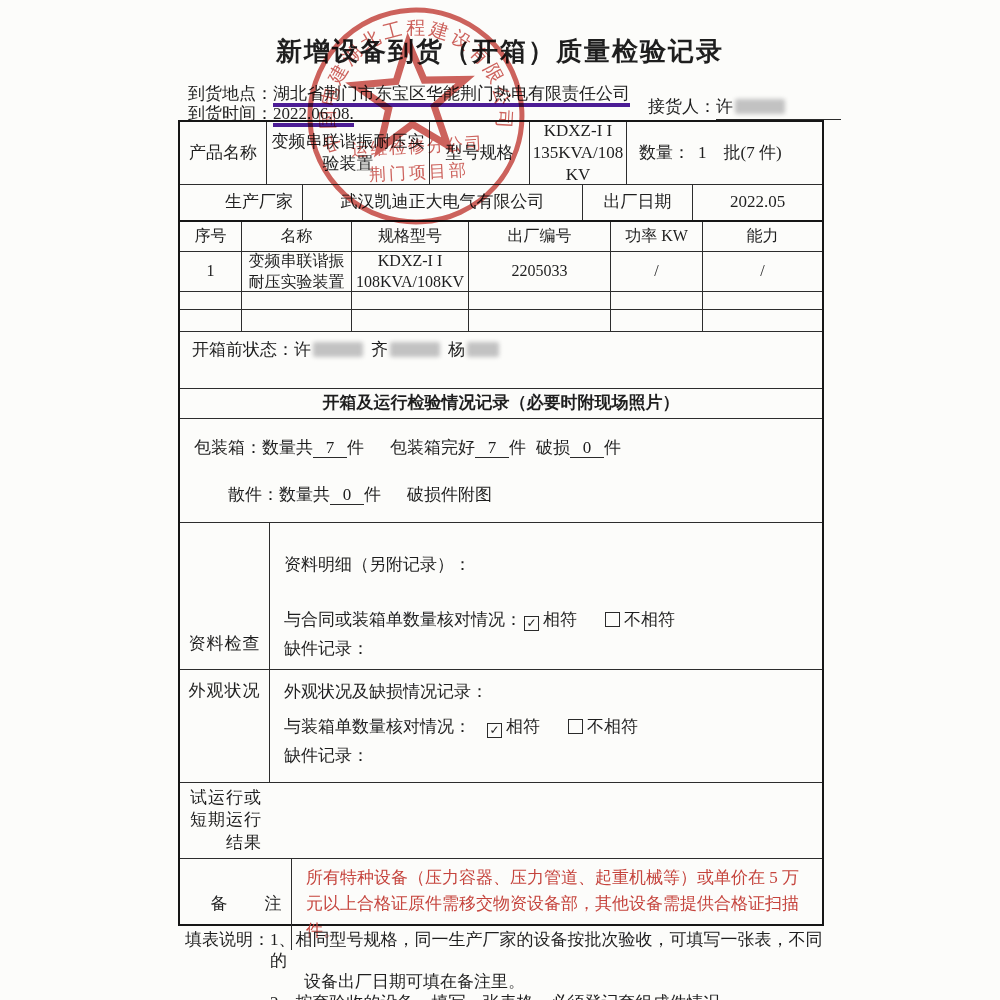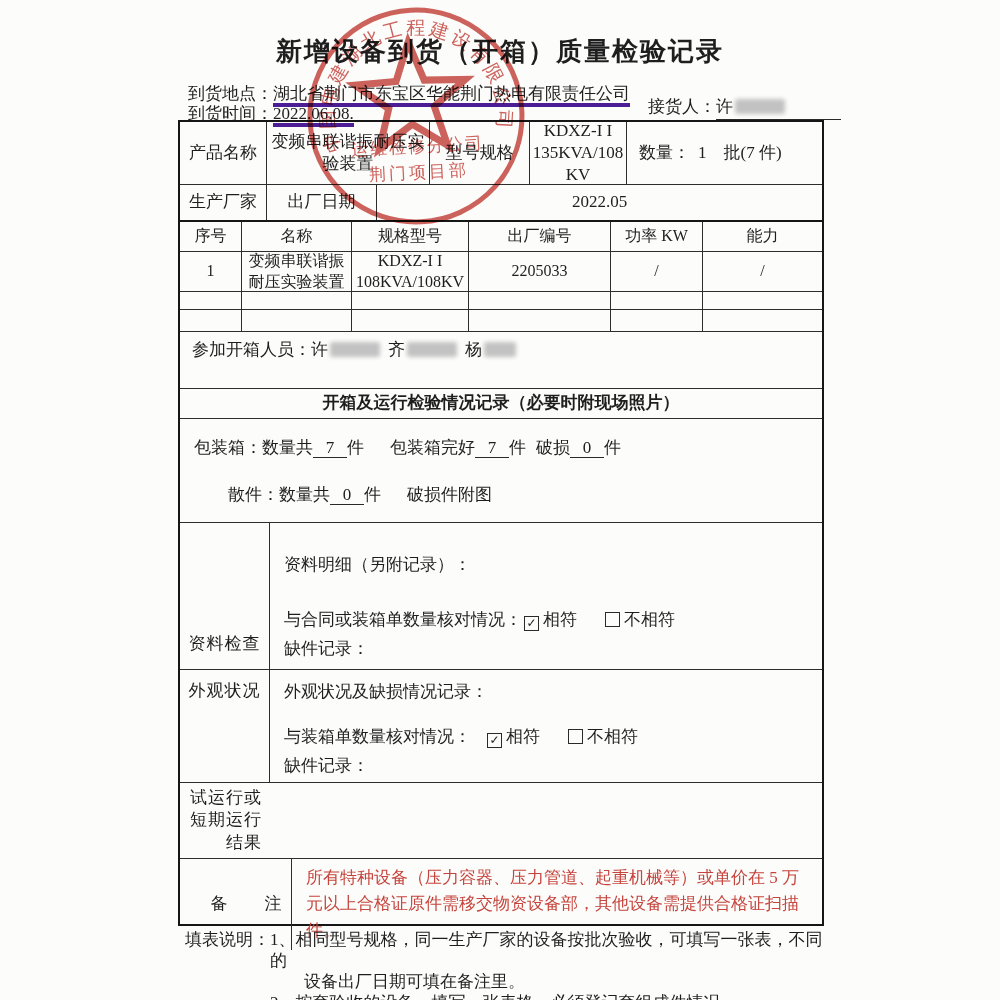--- a/index.html
+++ b/index.html
@@ -104,22 +104,23 @@
       <div class="c" style="width:100px;">型号规格</div>
       <div class="c pre" style="width:97px;">KDXZ-I I
 135KVA/108
 KV</div>
       <div class="c flex left">
         <span>数量：</span>
         <span style="margin-left:8px;">1　批(7 件)</span>
       </div>
     </div>
 
-    <div class="r heavy" style="height:37px;">
+    <div class="r heavy" style="height:37px;padding-left:36px;">
       <div class="c" style="width:87px;">生产厂家</div>
+      <div class="c" style="width:280px;">武汉凯迪正大电气有限公司</div>
       <div class="c" style="width:110px;">出厂日期</div>
       <div class="c flex">2022.05</div>
     </div>
 
     <div class="r items" style="height:30px;justify-content:space-between;">
       <div class="c" style="width:62px;">序号</div>
       <div class="c" style="width:110px;">名称</div>
       <div class="c" style="width:117px;">规格型号</div>
       <div class="c" style="width:142px;">出厂编号</div>
       <div class="c" style="width:92px;">功率 KW</div>
@@ -149,21 +150,21 @@
       <div class="c" style="width:62px;"></div>
       <div class="c" style="width:110px;"></div>
       <div class="c" style="width:117px;"></div>
       <div class="c" style="width:142px;"></div>
       <div class="c" style="width:92px;"></div>
       <div class="c flex"></div>
     </div>
 
     <div class="r" style="height:57px;">
       <div class="c flex left participants-cell" style="flex-direction:row;align-items:flex-start;">
-        <span>参加开箱人员：</span>
+        <span>开箱前状态：</span>
         <span class="pname"><span>许</span><span class="blur"></span></span>
         <span class="pname"><span>齐</span><span class="blur"></span></span>
         <span class="pname"><span>杨</span><span class="blur small"></span></span>
       </div>
     </div>
 
     <div class="r" style="height:30px;">
       <div class="c flex secline">开箱及运行检验情况记录（必要时附现场照片）</div>
     </div>
 
@@ -186,21 +187,21 @@
           <span>与合同或装箱单数量核对情况：</span><span class="cb"><span>✓</span></span><span>相符</span><span class="gap"></span><span class="cb"></span><span>不相符</span>
         </div>
         <div style="margin-top:6px;">缺件记录：</div>
       </div>
     </div>
 
     <div class="r" style="height:113px;">
       <div class="c label-col" style="align-items:flex-start;padding-top:10px;">外观状况</div>
       <div class="scell" style="padding-top:10px;">
         <div>外观状况及缺损情况记录：</div>
-        <div style="margin-top:22px;">
+        <div style="margin-top:12px;">
           <span>与装箱单数量核对情况：</span><span class="gap" style="width:14px;"></span><span class="cb"><span>✓</span></span><span>相符</span><span class="gap"></span><span class="cb"></span><span>不相符</span>
         </div>
         <div style="margin-top:6px;">缺件记录：</div>
       </div>
     </div>
 
     <div class="r" style="height:76px;">
       <div class="c label-col" style="align-items:center;text-align:right;">试运行或短期运行结果</div>
     </div>
 

